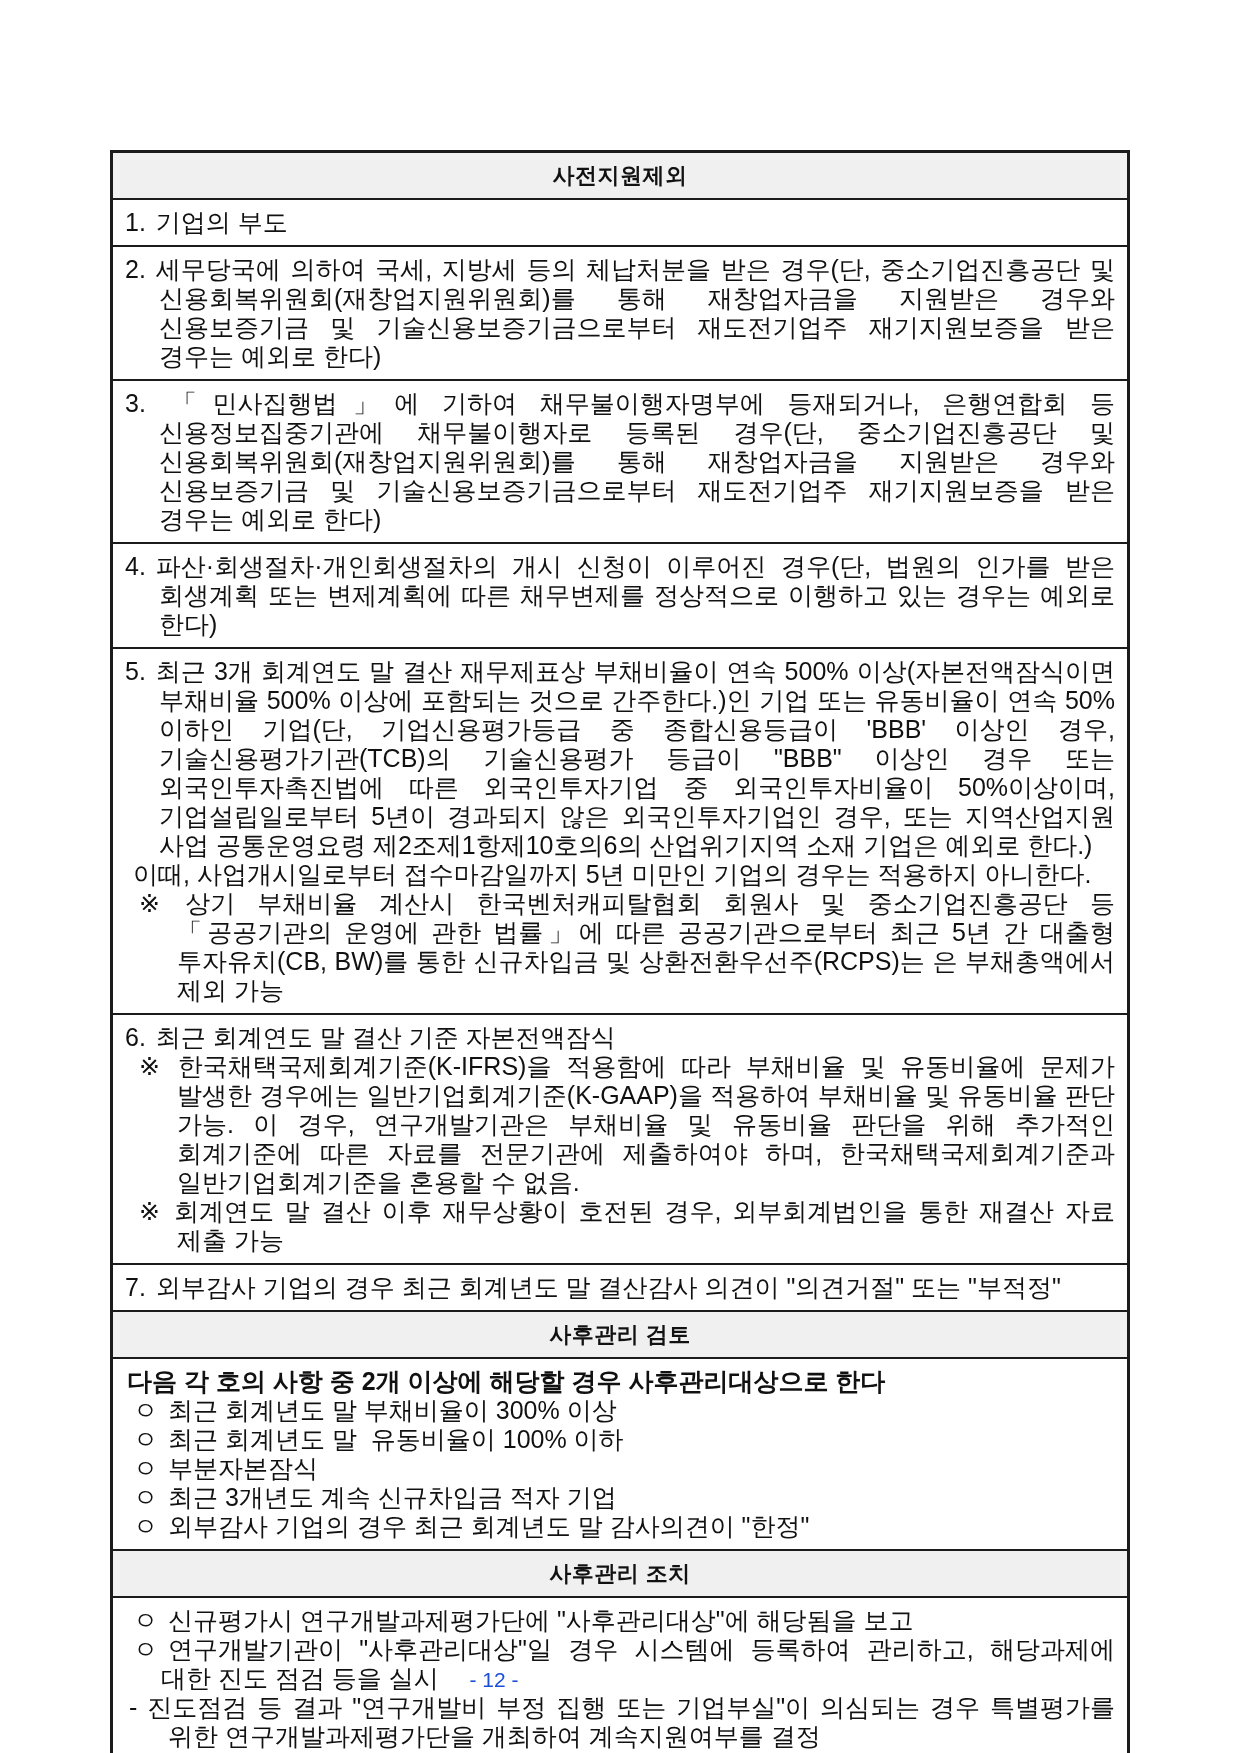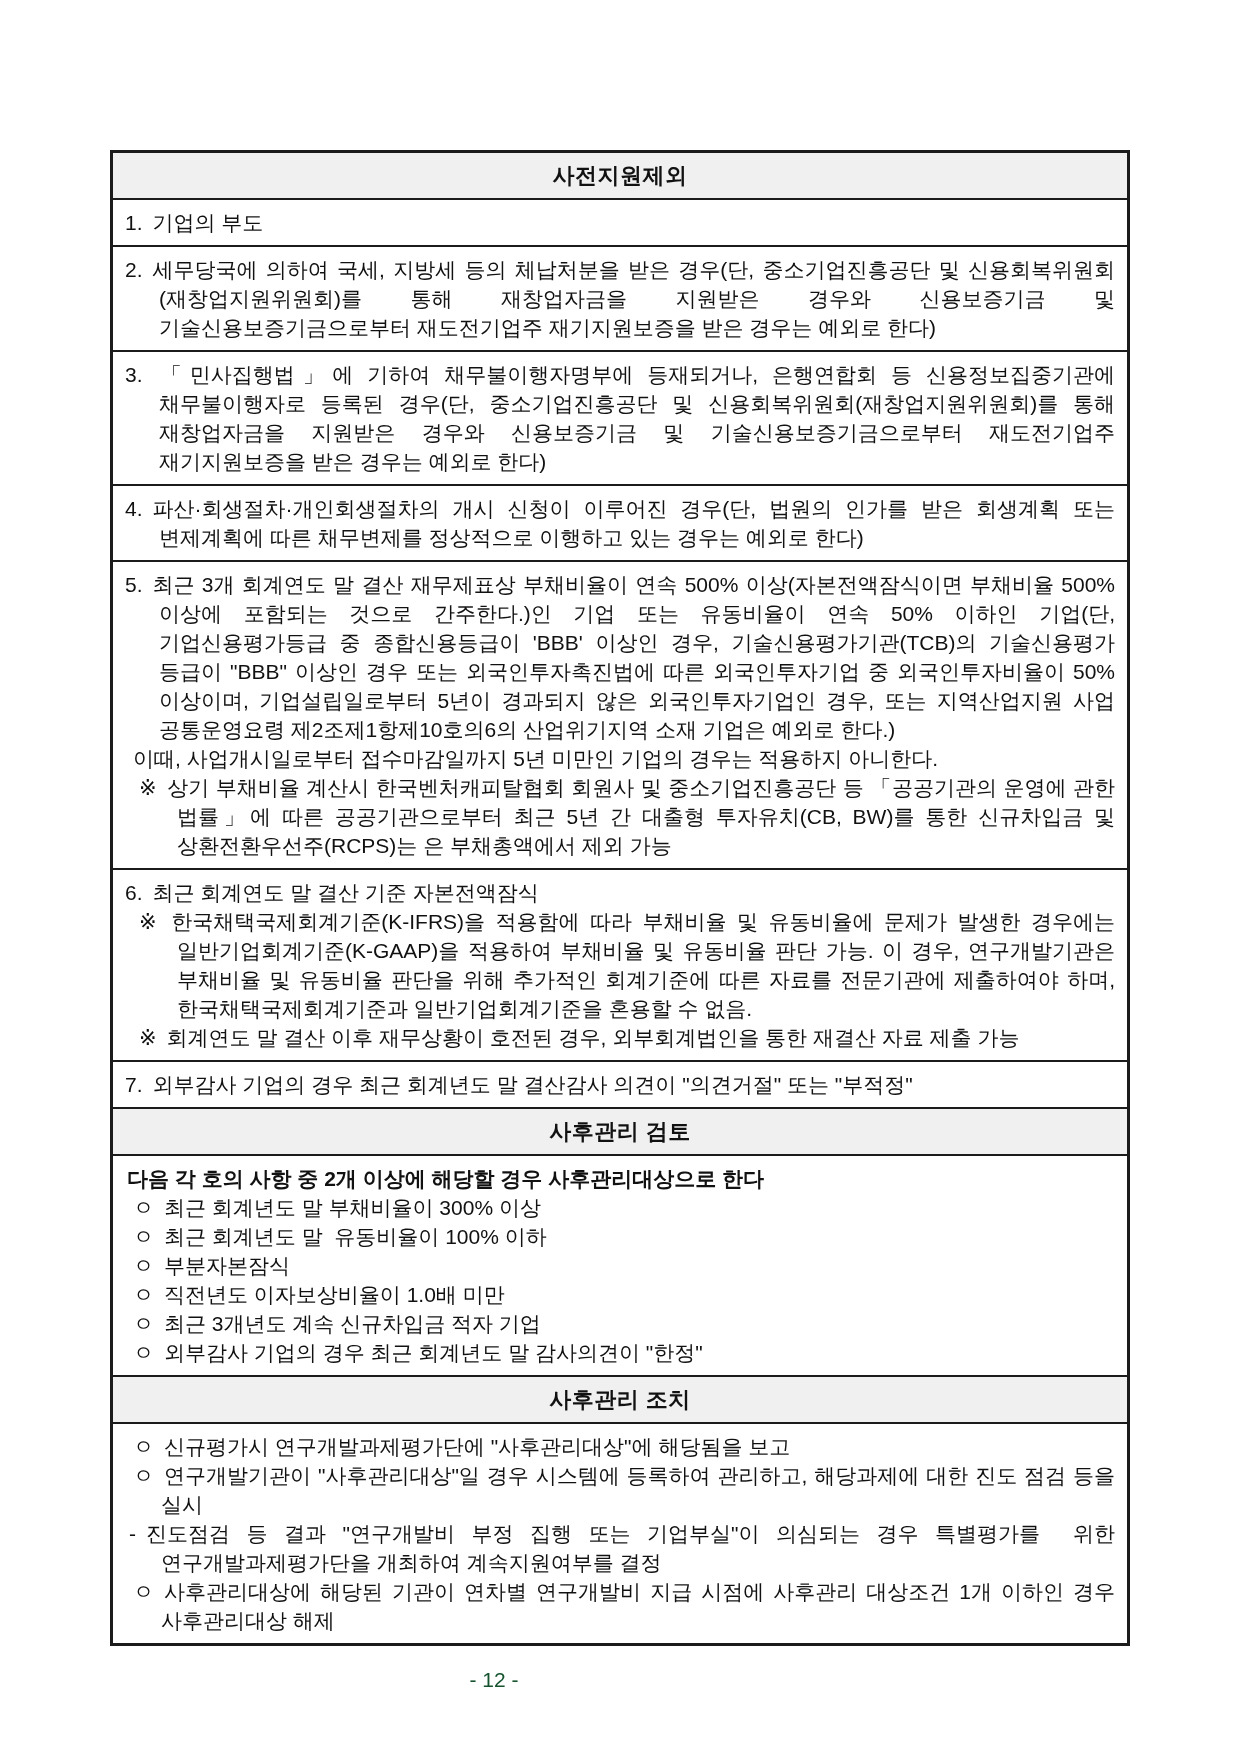--- a/index.html
+++ b/index.html
@@ -30,42 +30,42 @@
     background:var(--header-bg);
     text-align:center;
     font-weight:700;
     font-size:22px;
     line-height:29px;
     padding:8px 10px;
     letter-spacing:0.5px;
   }
   .content-row{
     padding:8px 12px;
-    font-size:21px;
+    font-size:25px;
     line-height:29px;
   }
   .para{
     text-align:justify;
     word-break:keep-all;
   }
   .marker{margin-right:10px;}
   .p-num{padding-left:34px;text-indent:-34px;}
   .p-sub{padding-left:8px;}
   .p-note{padding-left:52px;text-indent:-38px;}
   .p-bullet{padding-left:36px;text-indent:-28px;}
   .p-dash{padding-left:36px;text-indent:-32px;}
   .p-plain{padding-left:2px;font-weight:bold;}
   .page-number{
     position:absolute;
     left:0;
     top:1668px;
     width:988px;
     text-align:center;
     font-size:21px;
-    color:#14532d;
+    color:#1d4ed8;
   }
 </style>
 </head>
 <body>
 
 <div class="doc-table">
     <div class="row header-row">사전지원제외</div>
     <div class="row content-row">
       <div class="para p-num"><span class="marker">1.</span><span>기업의 부도</span></div>
     </div>
@@ -90,21 +90,20 @@
     </div>
     <div class="row content-row">
       <div class="para p-num"><span class="marker">7.</span><span>외부감사 기업의 경우 최근 회계년도 말 결산감사 의견이 "의견거절" 또는 "부적정"</span></div>
     </div>
     <div class="row header-row">사후관리 검토</div>
     <div class="row content-row">
       <div class="para p-plain"><span>다음 각 호의 사항 중 2개 이상에 해당할 경우 사후관리대상으로 한다</span></div>
       <div class="para p-bullet"><span class="marker">ㅇ</span><span>최근 회계년도 말 부채비율이 300% 이상</span></div>
       <div class="para p-bullet"><span class="marker">ㅇ</span><span>최근 회계년도 말 &nbsp;유동비율이 100% 이하</span></div>
       <div class="para p-bullet"><span class="marker">ㅇ</span><span>부분자본잠식</span></div>
-      <div class="para p-bullet"><span class="marker">ㅇ</span><span>직전년도 이자보상비율이 1.0배 미만</span></div>
       <div class="para p-bullet"><span class="marker">ㅇ</span><span>최근 3개년도 계속 신규차입금 적자 기업</span></div>
       <div class="para p-bullet"><span class="marker">ㅇ</span><span>외부감사 기업의 경우 최근 회계년도 말 감사의견이 "한정"</span></div>
     </div>
     <div class="row header-row">사후관리 조치</div>
     <div class="row content-row">
       <div class="para p-bullet"><span class="marker">ㅇ</span><span>신규평가시 연구개발과제평가단에 "사후관리대상"에 해당됨을 보고</span></div>
       <div class="para p-bullet"><span class="marker">ㅇ</span><span>연구개발기관이 "사후관리대상"일 경우 시스템에 등록하여 관리하고, 해당과제에 대한 진도 점검 등을 실시</span></div>
       <div class="para p-dash"><span class="marker">-</span><span>진도점검 등 결과 "연구개발비 부정 집행 또는 기업부실"이 의심되는 경우 특별평가를 &nbsp;위한 연구개발과제평가단을 개최하여 계속지원여부를 결정</span></div>
       <div class="para p-bullet"><span class="marker">ㅇ</span><span>사후관리대상에 해당된 기관이 연차별 연구개발비 지급 시점에 사후관리 대상조건 1개 이하인 경우 사후관리대상 해제</span></div>
     </div>

